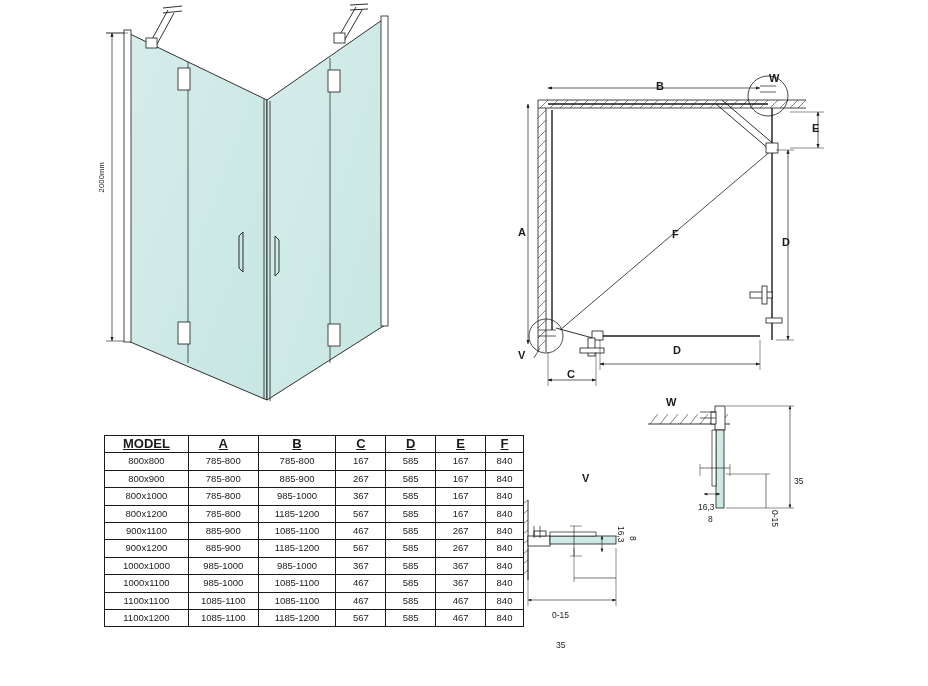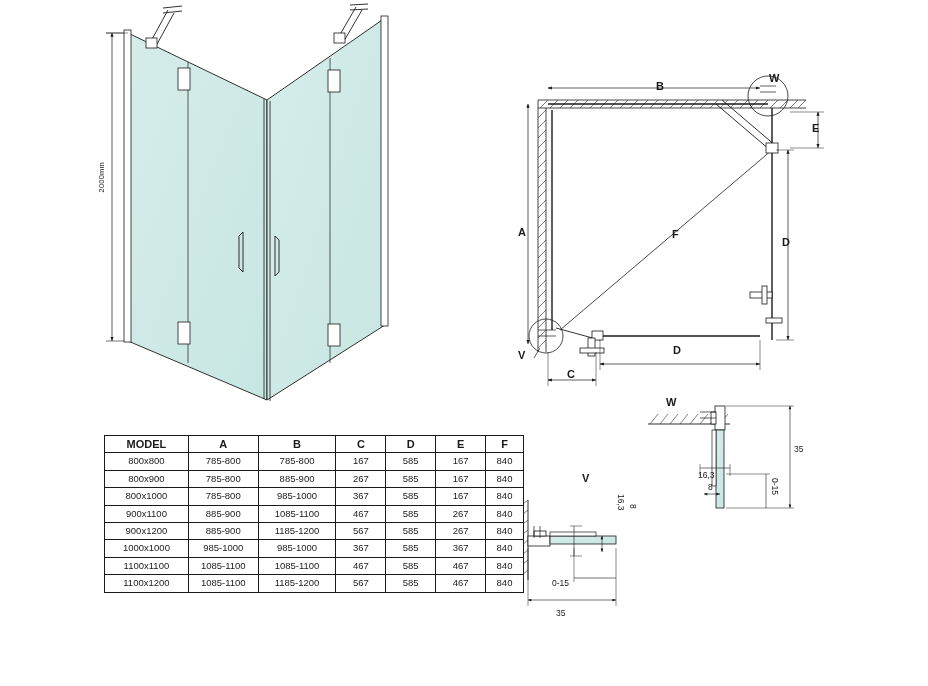--- a/index.html
+++ b/index.html
@@ -39,39 +39,40 @@
   .spec-table th, .spec-table td {
     border: 1px solid #1a1a1a;
     text-align: center;
     height: 16.4px;
     line-height: 16.4px;
     padding: 0;
     font-weight: normal;
   }
   .spec-table thead th {
     font-weight: bold;
-    font-size: 11px;
+    font-size: 13px;
+    text-decoration: underline;
   }
   .spec-table col.c-model { width: 84px; }
   .spec-table col.c-a { width: 70px; }
   .spec-table col.c-b { width: 78px; }
   .spec-table col.c-c { width: 50px; }
   .spec-table col.c-d { width: 50px; }
   .spec-table col.c-e { width: 50px; }
   .spec-table col.c-f { width: 38px; }
 
   
   .lbl {
     position: absolute;
     font-size: 10px;
     color: #1a1a1a;
     white-space: nowrap;
   }
   .lbl.bold { font-weight: bold; font-size: 11px; }
-  .lbl.small { font-size: 8.5px; }
+  .lbl.small { font-size: 8.5px; margin-top: 32px; }
   .lbl.vert-txt {
     writing-mode: vertical-rl;
     transform: rotate(180deg);
     font-size: 7.5px;
     letter-spacing: 0.2px;
   }
 </style>
 </head>
 <body>
 
@@ -444,20 +445,29 @@
       <tr>
         <td>800x1000</td>
         <td>785-800</td>
         <td>985-1000</td>
         <td>367</td>
         <td>585</td>
         <td>167</td>
         <td>840</td>
       </tr>
       <tr>
+        <td>800x1200</td>
+        <td>785-800</td>
+        <td>1185-1200</td>
+        <td>567</td>
+        <td>585</td>
+        <td>167</td>
+        <td>840</td>
+      </tr>
+      <tr>
         <td>900x1100</td>
         <td>885-900</td>
         <td>1085-1100</td>
         <td>467</td>
         <td>585</td>
         <td>267</td>
         <td>840</td>
       </tr>
       <tr>
         <td>900x1200</td>
@@ -471,20 +481,29 @@
       <tr>
         <td>1000x1000</td>
         <td>985-1000</td>
         <td>985-1000</td>
         <td>367</td>
         <td>585</td>
         <td>367</td>
         <td>840</td>
       </tr>
       <tr>
+        <td>1000x1100</td>
+        <td>985-1000</td>
+        <td>1085-1100</td>
+        <td>467</td>
+        <td>585</td>
+        <td>367</td>
+        <td>840</td>
+      </tr>
+      <tr>
         <td>1100x1100</td>
         <td>1085-1100</td>
         <td>1085-1100</td>
         <td>467</td>
         <td>585</td>
         <td>467</td>
         <td>840</td>
       </tr>
       <tr>
         <td>1100x1200</td>

